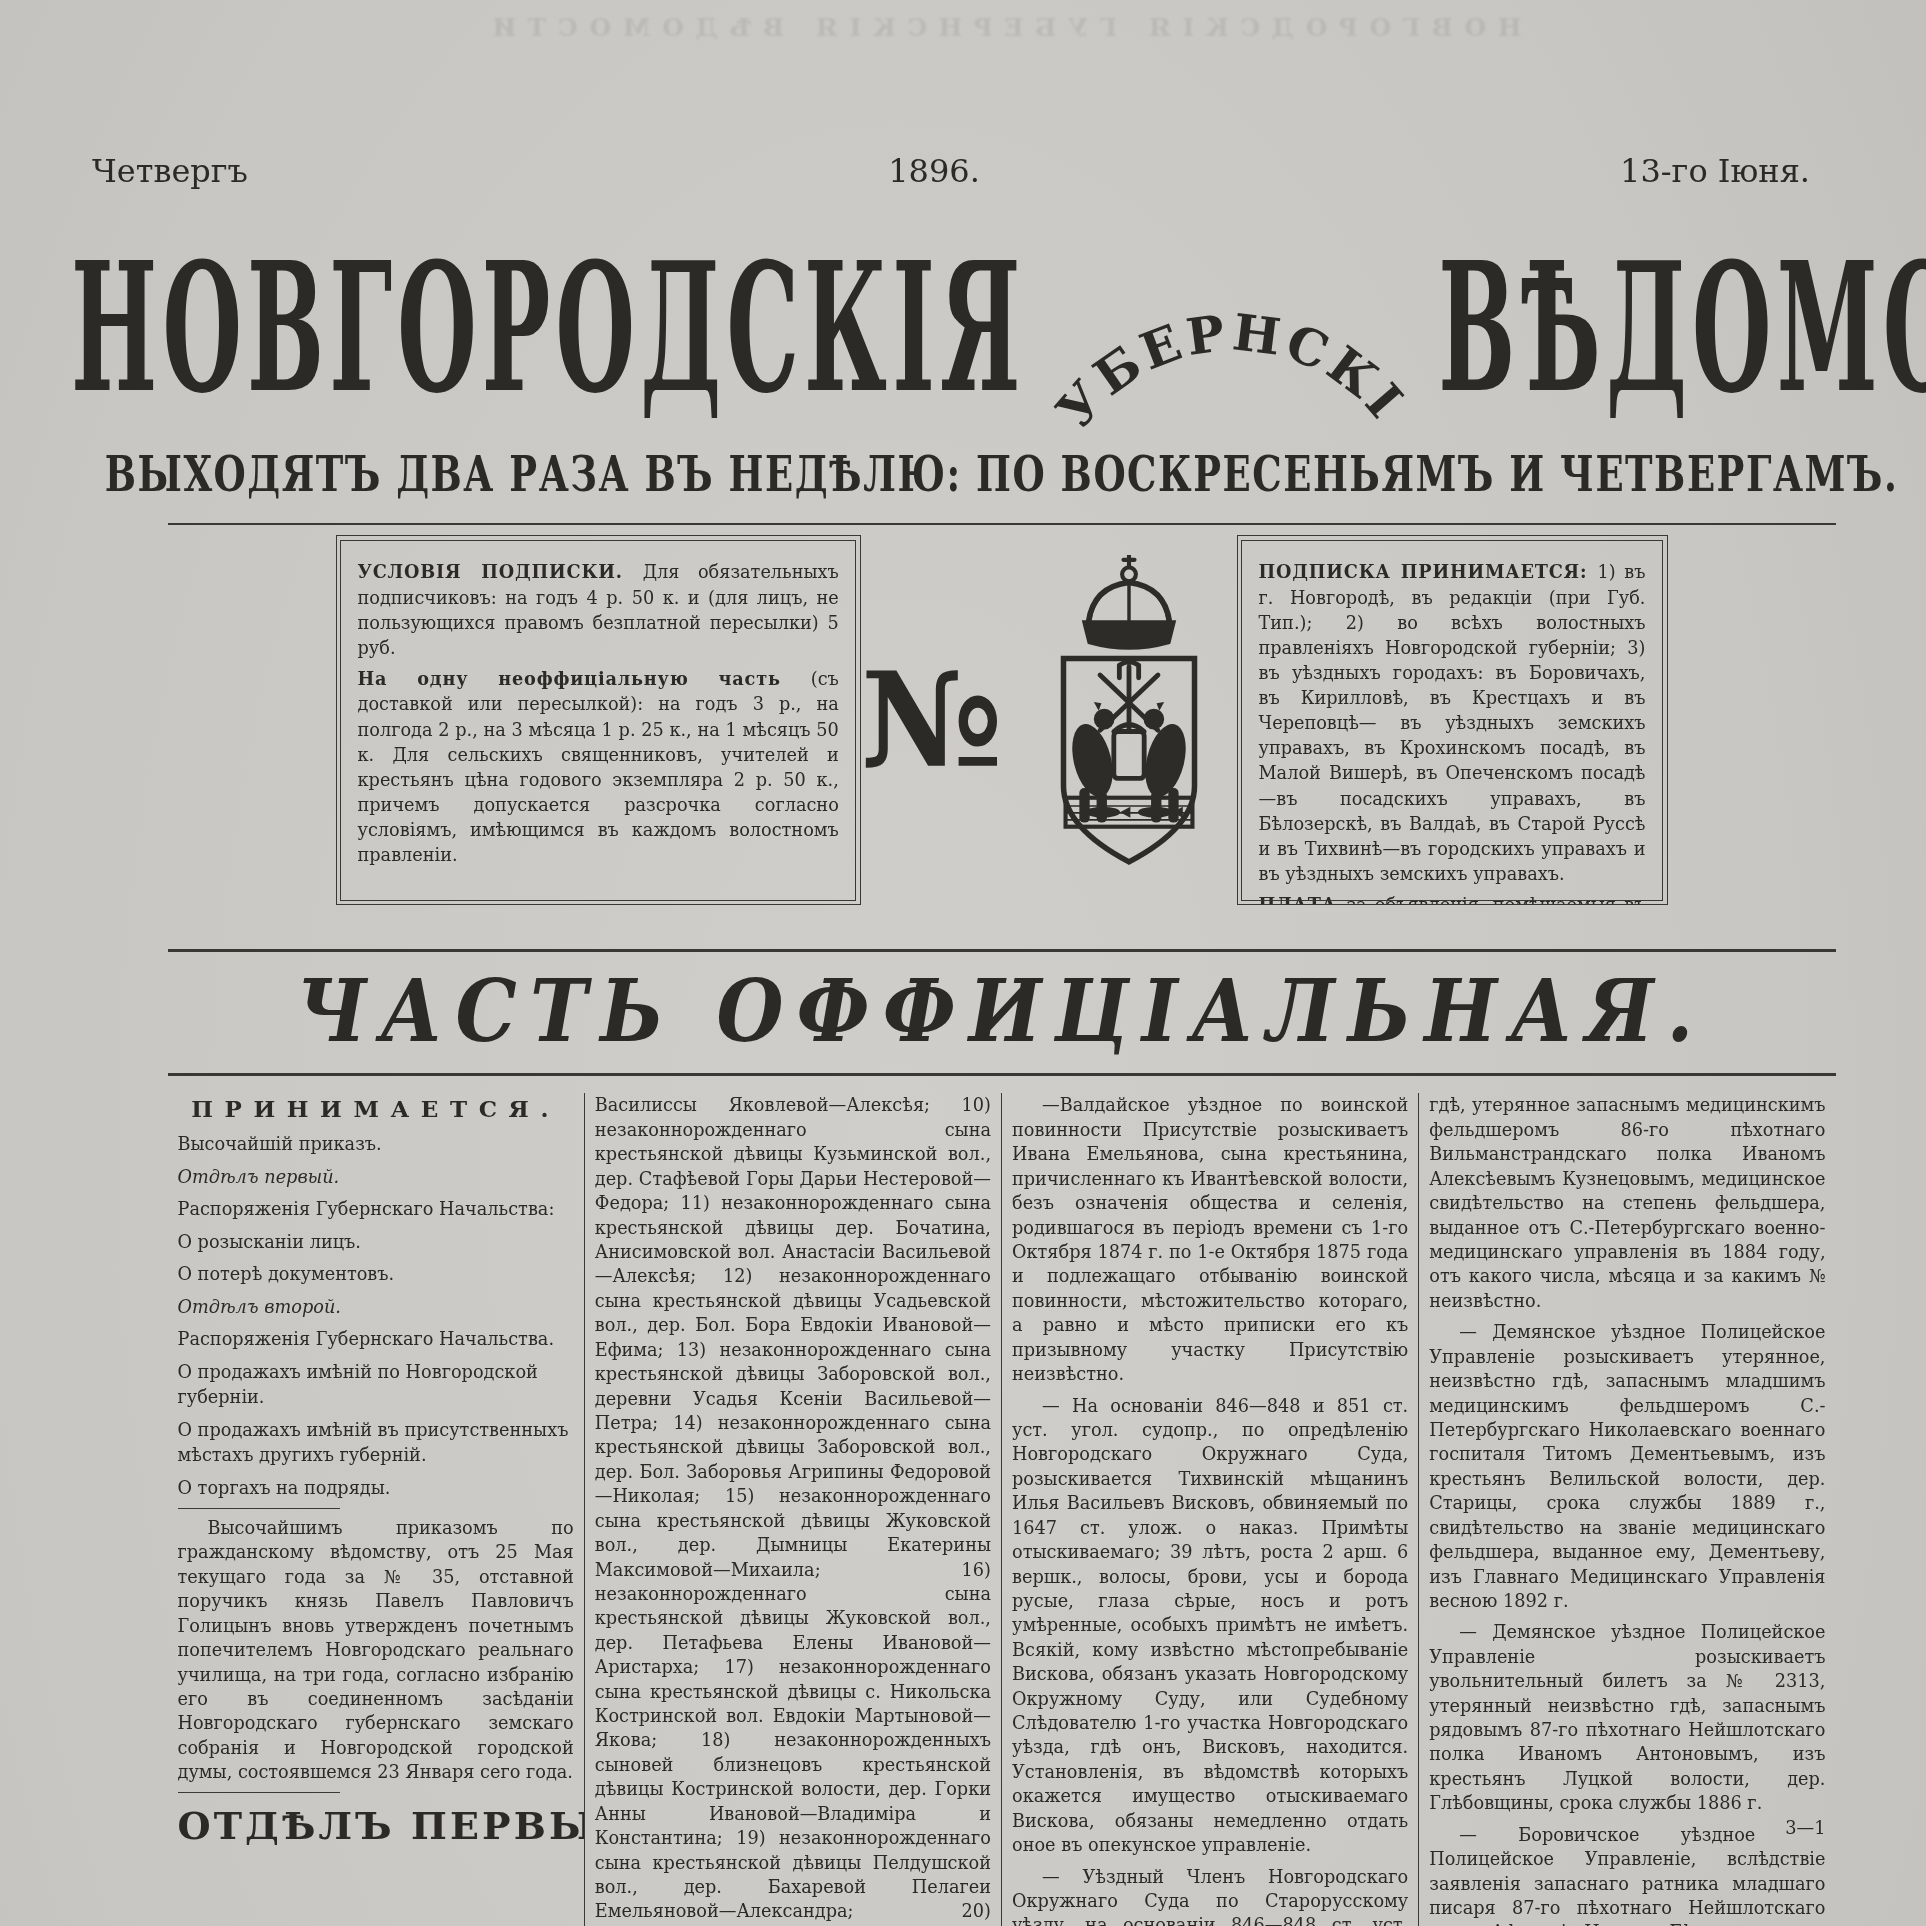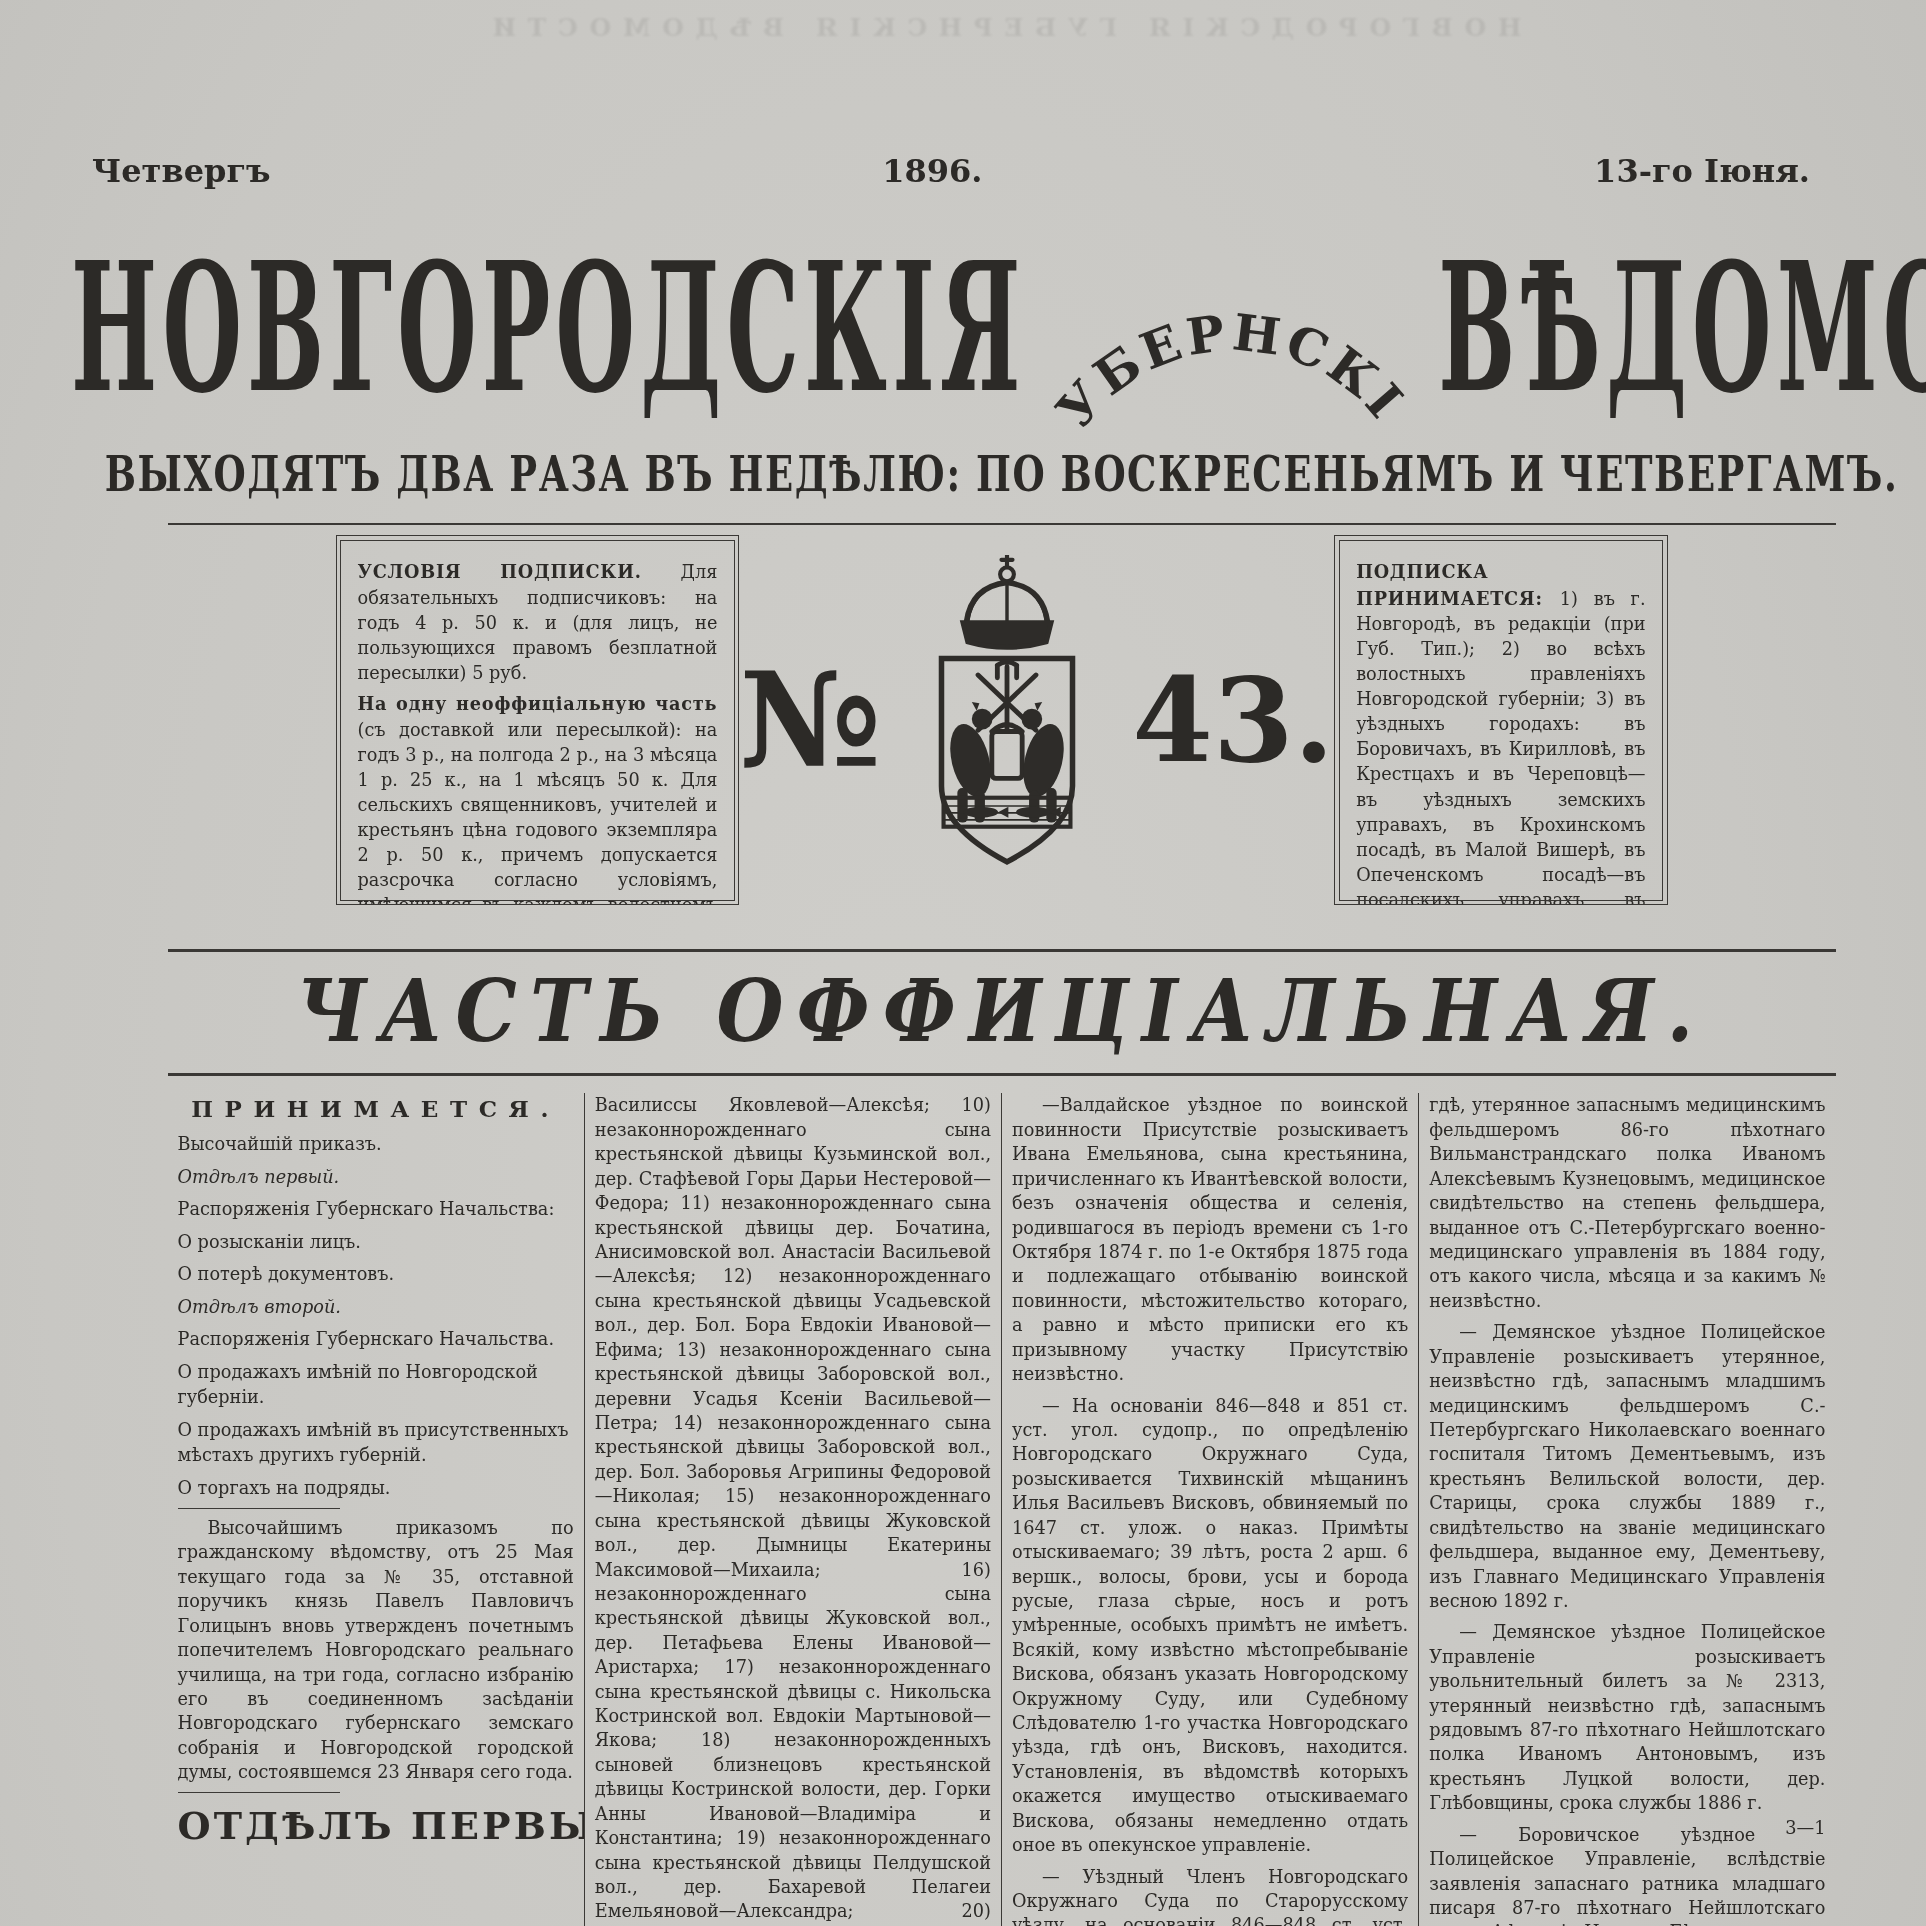--- a/index.html
+++ b/index.html
@@ -11,21 +11,21 @@
   
   .ghost-top {
     position:absolute; top:13px; left:12%; right:12%;
     text-align:center; font-size:25px; letter-spacing:11.6px; font-weight:bold;
     opacity:.09; filter:blur(1.2px); transform:scale(-1,1);
     white-space:nowrap;
   }
   
   .dateline {
     display:flex; justify-content:space-between; align-items:baseline;
-    margin:152px 193px 0 92px; font-size:32px; font-weight:bold;
+    margin:152px 193px 0 92px; font-size:32px; font-weight:normal;
   }
   .masthead {
     display:flex; justify-content:space-between; align-items:center;
     height:223px; margin:27px 46px 0 46px; position:relative;
   }
   .mast-word {
     display:inline-block; font-size:96px; font-weight:bold; white-space:nowrap;
     transform:scale(.95,1.85); transform-origin:center; letter-spacing:5.4px;
   }
   .arc-svg { width:366px; height:216px; flex:0 0 auto; margin-top:23px; }
@@ -136,21 +136,20 @@
           <rect x="58" y="352" width="184" height="42" stroke-width="6"></rect>
           <path d="M58 364 H242 M58 374 H242 M58 384 H242" stroke-width="2.5"></path>
           <g fill="#2e2c29" stroke="none">
             <ellipse cx="112" cy="373" rx="25" ry="8"></ellipse>
             <path d="M137 373 l15 -8 v16 z"></path>
             <ellipse cx="188" cy="373" rx="25" ry="8"></ellipse>
             <path d="M213 373 l15 -8 v16 z"></path>
           </g>
         </g>
       </svg>
-      <span class="issue-number">43.</span>
     </div>
     <div class="box box-right">
         <div class="blk para-noind"><b>ПОДПИСКА ПРИНИМАЕТСЯ: </b>1) въ г. Новгородѣ, въ редакціи (при Губ. Тип.); 2) во всѣхъ волостныхъ правленіяхъ Новгородской губерніи; 3) въ уѣздныхъ городахъ: въ Боровичахъ, въ Кирилловѣ, въ Крестцахъ и въ Череповцѣ— въ уѣздныхъ земскихъ управахъ, въ Крохинскомъ посадѣ, въ Малой Вишерѣ, въ Опеченскомъ посадѣ—въ посадскихъ управахъ, въ Бѣлозерскѣ, въ Валдаѣ, въ Старой Руссѣ и въ Тихвинѣ—въ городскихъ управахъ и въ уѣздныхъ земскихъ управахъ.</div>
         <div class="blk para-noind"><b>ПЛАТА </b>за объявленія, помѣщаемыя въ Неоффиціальномъ отдѣлѣ, взимается по слѣдующей таксѣ: со строки обыкновеннаго газетнаго шрифта въ одинъ столбецъ: за объявленія, помѣщаемыя одинъ разъ,—по 10 коп. со строки, два раза—по 8 коп., три раза—по 6 к. и свыше—по 5 коп.</div>
       </div>
   </div>
 
   <div class="section-banner">
     <div class="banner-line"></div>
     <div class="banner-title">ЧАСТЬ ОФФИЦІАЛЬНАЯ.</div>

